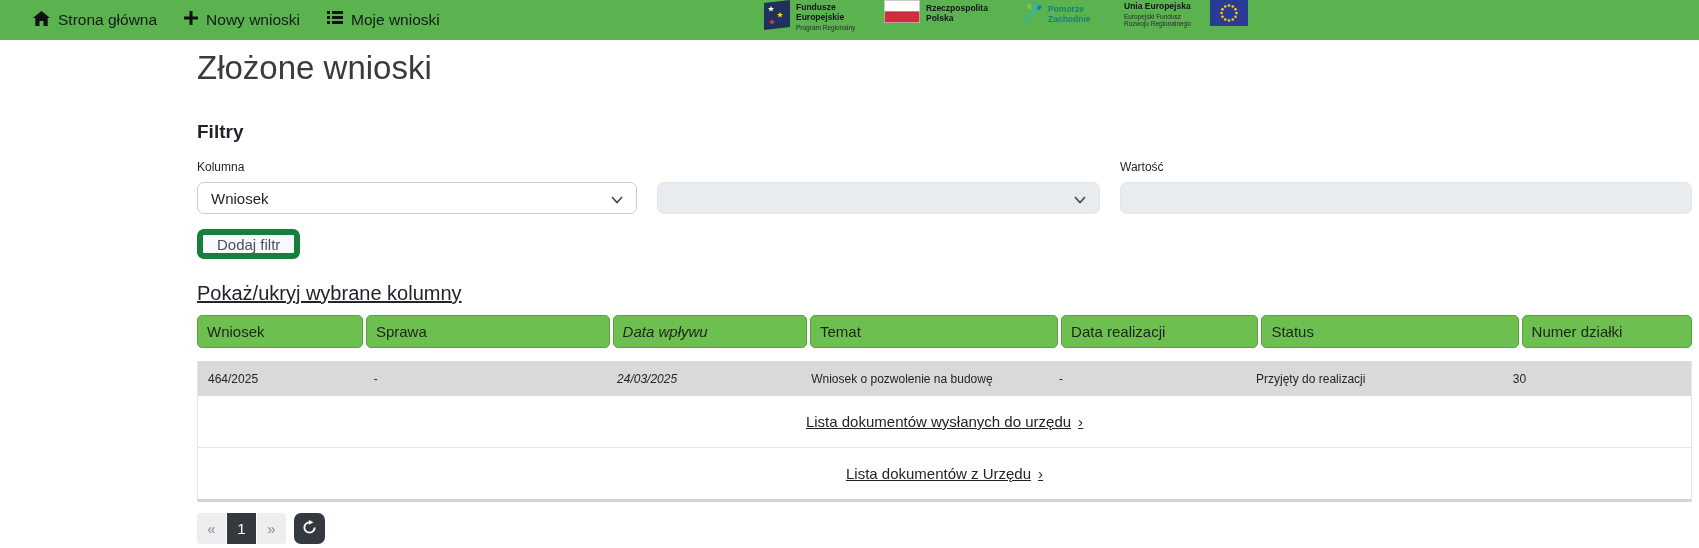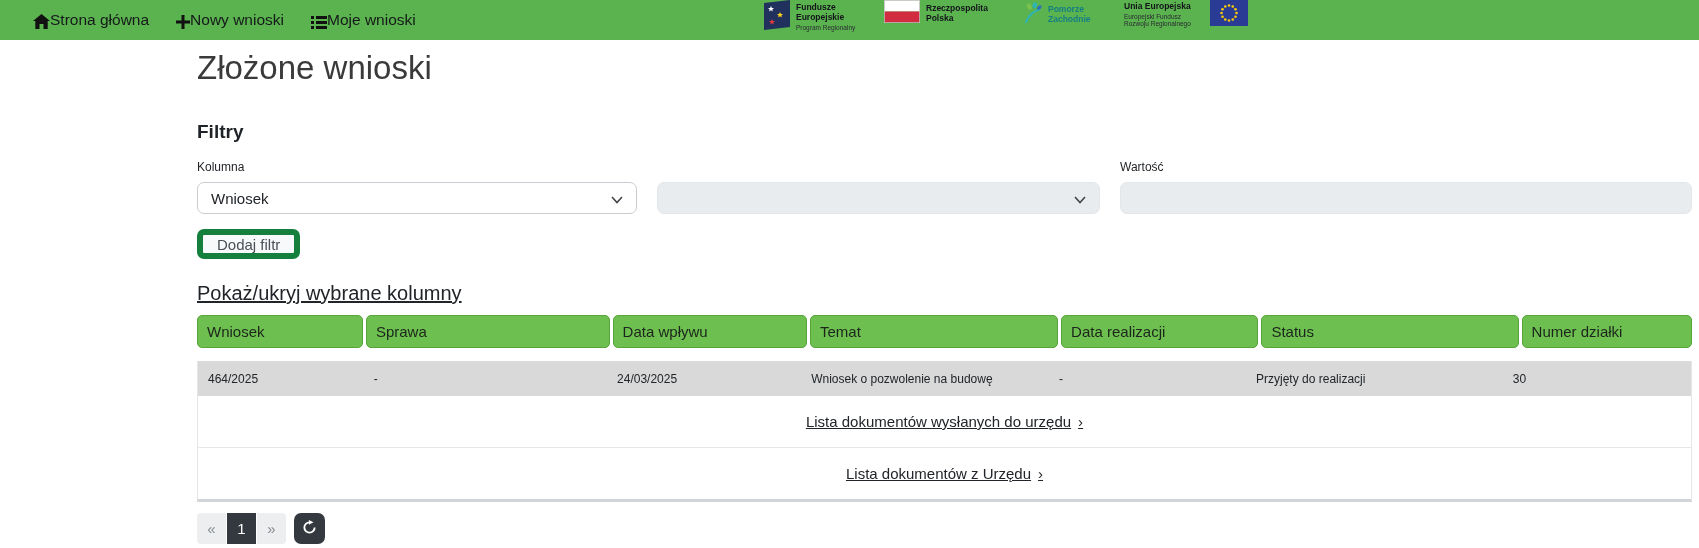--- a/index.html
+++ b/index.html
@@ -4,21 +4,21 @@
 <style>
   * { box-sizing: border-box; }
   html,body { margin:0; padding:0; }
   body {
     width:1699px; height:548px; position:relative; overflow:hidden;
     background:#ffffff; font-family:"Liberation Sans", sans-serif; color:#212529;
   }
   
   .navbar { height:40px; background:#5ab34e; display:flex; align-items:center; position:relative; }
   .nav-items { display:flex; align-items:center; padding-left:33px; gap:27px; }
-  .nav-item { display:flex; align-items:flex-end; gap:0; font-size:15.5px; color:#15181a; cursor:pointer; text-decoration:none; }
+  .nav-item { display:flex; align-items:flex-start; gap:8px; font-size:15.5px; color:#15181a; cursor:pointer; text-decoration:none; }
   .nav-item svg { display:block; }
   .logos { position:absolute; left:764px; top:0; height:32px; display:flex; align-items:flex-start; gap:24px; }
   .logo { display:flex; align-items:center; gap:6px; }
   .logo-text { font-size:8.5px; font-weight:bold; color:#14141c; line-height:1.15; }
   .logo-text .sub { font-size:6.5px; font-weight:normal; color:#2a2a33; line-height:1.1; margin-top:1px; }
   .lt-fe { width:64px; } .lt-rp { width:72px; } .lt-pz { width:52px; color:#157f84; } .lt-ue { width:80px; }
   
   .content { margin-left:197px; width:1495px; }
   .page-title { margin:8px 0 0; font-size:33px; line-height:40px; font-weight:300; color:#3a3a3a; }
   .filters-heading { margin:30px 0 0; font-size:19px; line-height:27px; font-weight:700; color:#1f2327; }
@@ -40,21 +40,21 @@
     border-radius:7px; padding:0 14px; font-size:15px; color:#495057; cursor:pointer;
     font-family:"Liberation Sans", sans-serif;
   }
   .toggle-link { display:inline-block; margin-top:23px; font-size:20px; color:#212529; text-decoration:underline; cursor:pointer; }
   
   .thead { margin-top:10px; display:flex; gap:3px; }
   .th {
     height:33px; line-height:31px; background:#6dc04f; border:1px solid #58a43a; border-radius:5px;
     padding-left:9px; font-size:15px; color:#1d241d; white-space:nowrap; overflow:hidden;
   }
-  .c1{width:11.1%;} .c2{width:16.3%;} .c3{width:13.0%;} .c4{width:16.6%;} .c5{width:13.2%;} .c6{width:17.2%;} .c7{flex:1;}
+  .c1{width:11.1%;} .c2{width:16.3%;} .c3{width:13.0%;font-style:italic;} .c4{width:16.6%;} .c5{width:13.2%;} .c6{width:17.2%;} .c7{flex:1;}
   .tbody { margin-top:13px; border-left:1px solid #e4e6e9; border-right:1px solid #e4e6e9; border-bottom:3px solid #d2d5d8; }
   .trow { display:flex; align-items:center; height:35px; background:#d9d9d9; font-size:12px; color:#212529; cursor:pointer; }
   .td { padding-left:10px; white-space:nowrap; overflow:hidden; }
   .link-row { height:51px; display:flex; align-items:center; justify-content:center; background:#fff; }
   .link-sep { border-top:1px solid #e4e6e9; }
   .doc-link { font-size:15px; color:#212529; text-decoration:underline; cursor:pointer; }
   .doc-link .chev { margin-left:7px; font-size:15px; }
   
   .pagination { margin-top:11px; display:flex; align-items:center; }
   .pg-btn {

